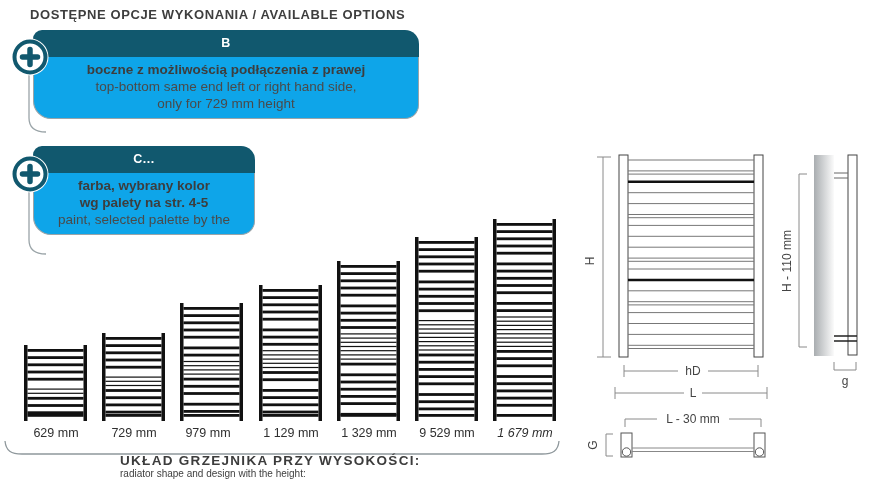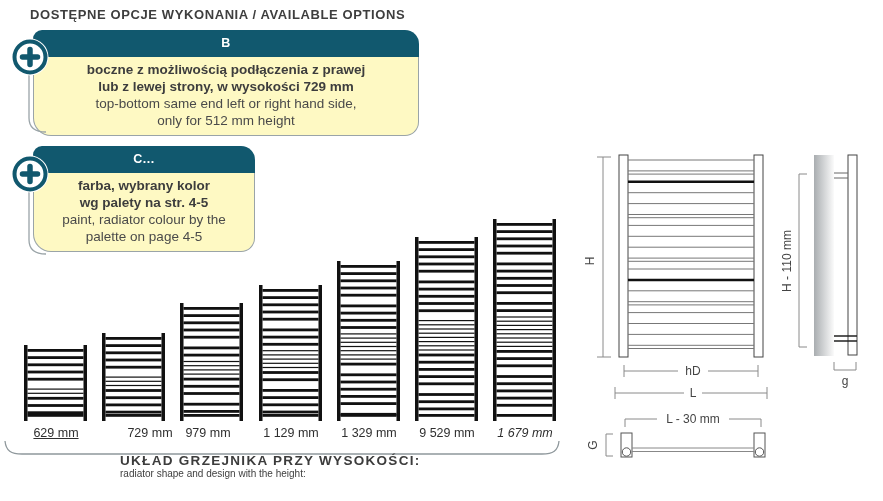--- a/index.html
+++ b/index.html
@@ -13,21 +13,21 @@
     letter-spacing:.6px;color:#3e3e3e;white-space:nowrap;
   }
   
   .option-card{position:absolute;}
   .option-header{
     background:#11586e;color:#fff;font-size:12.5px;font-weight:700;letter-spacing:.5px;
     text-align:center;height:27px;line-height:27px;
     border-radius:9px 14px 0 0;
   }
   .option-body{
-    background:#fef9c3;border:1px solid #9aa4a8;border-top:none;
+    background:#0ea5e9;border:1px solid #9aa4a8;border-top:none;
     border-radius:0 0 14px 18px;text-align:center;padding:4px 6px 6px 6px;
   }
   .option-line{font-size:13.5px;line-height:17px;}
   .option-line.pl{font-weight:600;}
   .option-line.en{font-weight:400;color:#4a4a4a;}
   .plus-badge{position:absolute;width:38px;height:38px;}
   .tail-svg{position:absolute;overflow:visible;}
   
   .radiator{position:absolute;}
   .radiator-label{
@@ -46,41 +46,39 @@
 <body>
 
 <div id="page">
 
   <div class="page-title">DOSTĘPNE OPCJE WYKONANIA / AVAILABLE OPTIONS</div>
 
   <div class="option-card" style="left:33px;top:30px;width:386px;">
     <div class="option-header">B</div>
     <div class="option-body">
       <div class="option-line pl">boczne z możliwością podłączenia z prawej</div>
-      <div class="option-line pl">lub z lewej strony, w wysokości 729 mm</div>
       <div class="option-line en">top-bottom same end left or right hand side,</div>
-      <div class="option-line en">only for 512 mm height</div>
+      <div class="option-line en">only for 729 mm height</div>
     </div>
   </div>
   <svg class="tail-svg" style="left:22px;top:70px;" width="30" height="66">
     <path d="M7 2 V48 Q7 62 24 62" fill="none" stroke="#9aa4a8" stroke-width="1.3"></path>
   </svg>
   <svg class="plus-badge" style="left:11px;top:38px;" viewBox="0 0 38 38">
     <circle cx="19" cy="19" r="18.5" fill="#ffffff"></circle>
     <circle cx="19" cy="19" r="15.5" fill="#ffffff" stroke="#11586e" stroke-width="4"></circle>
     <path d="M19 11.5 V26.5 M11.5 19 H26.5" stroke="#11586e" stroke-width="5.5" stroke-linecap="round"></path>
   </svg>
 
   <div class="option-card" style="left:33px;top:146px;width:222px;">
     <div class="option-header">C...</div>
     <div class="option-body">
       <div class="option-line pl">farba, wybrany kolor</div>
       <div class="option-line pl">wg palety na str. 4-5</div>
-      <div class="option-line en">paint, radiator colour by the</div>
-      <div class="option-line en">palette on page 4-5</div>
+      <div class="option-line en">paint, selected palette by the</div>
     </div>
   </div>
   <svg class="tail-svg" style="left:22px;top:188px;" width="30" height="70">
     <path d="M7 2 V52 Q7 66 24 66" fill="none" stroke="#9aa4a8" stroke-width="1.3"></path>
   </svg>
   <svg class="plus-badge" style="left:11px;top:155px;" viewBox="0 0 38 38">
     <circle cx="19" cy="19" r="18.5" fill="#ffffff"></circle>
     <circle cx="19" cy="19" r="15.5" fill="#ffffff" stroke="#11586e" stroke-width="4"></circle>
     <path d="M19 11.5 V26.5 M11.5 19 H26.5" stroke="#11586e" stroke-width="5.5" stroke-linecap="round"></path>
   </svg>
@@ -248,22 +246,22 @@
         <rect x="3.5" y="138.20000000000002" width="56" height="2.8" fill="#111111"></rect>
         <rect x="3.5" y="145.4" width="56" height="2.8" fill="#111111"></rect>
         <rect x="3.5" y="156.1" width="56" height="2.8" fill="#111111"></rect>
         <rect x="3.5" y="163.29999999999998" width="56" height="2.8" fill="#111111"></rect>
         <rect x="3.5" y="170.49999999999997" width="56" height="2.8" fill="#111111"></rect>
         <rect x="3.5" y="177.69999999999996" width="56" height="2.8" fill="#111111"></rect>
         <rect x="3.5" y="184.89999999999995" width="56" height="2.8" fill="#111111"></rect>
         <rect x="3.5" y="195" width="56" height="2.8" fill="#111111"></rect>
       </svg></div>
 
-  <div class="radiator-label" style="left:16px;text-decoration:underline;">629 mm</div>
-  <div class="radiator-label" style="left:110px;">729 mm</div>
+  <div class="radiator-label" style="left:16px;">629 mm</div>
+  <div class="radiator-label" style="left:94px;">729 mm</div>
   <div class="radiator-label" style="left:168px;">979 mm</div>
   <div class="radiator-label" style="left:251px;">1 129 mm</div>
   <div class="radiator-label" style="left:329px;">1 329 mm</div>
   <div class="radiator-label" style="left:407px;">9 529 mm</div>
   <div class="radiator-label" style="left:485px;font-style:italic;">1 679 mm</div>
 
   <svg class="bracket-svg" width="570" height="24">
     <path d="M5 5 C6 15 11 18 22 18 H542 C553 18 558 15 559 5" fill="none" stroke="#8f989c" stroke-width="1.3"></path>
   </svg>
 

